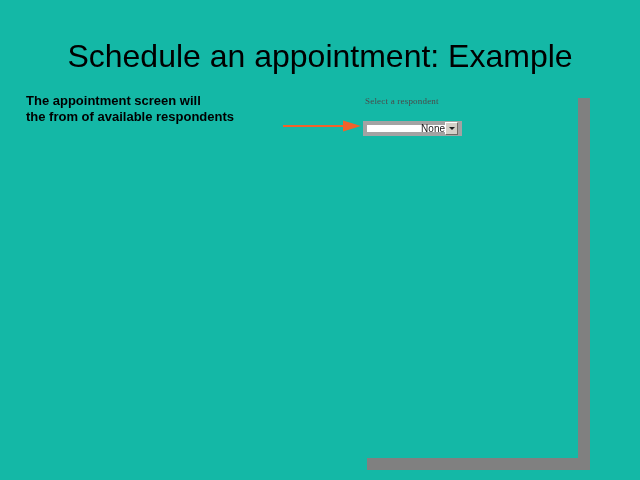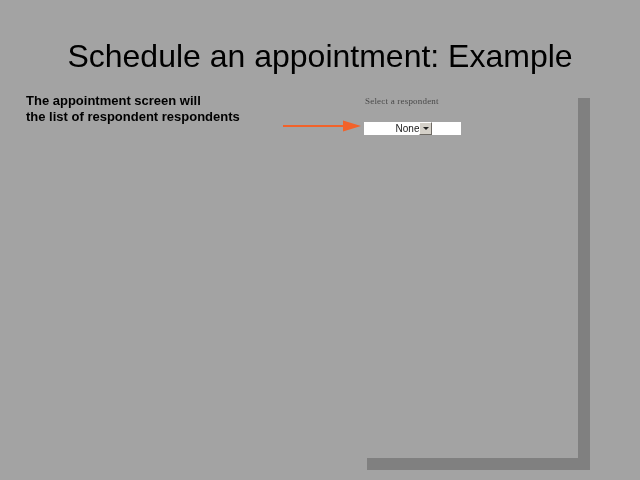--- a/index.html
+++ b/index.html
@@ -4,21 +4,21 @@
 <style>
   html, body {
     margin: 0;
     padding: 0;
     background: #ffffff;
   }
   #slide {
     position: relative;
     width: 640px;
     height: 480px;
-    background: #a3a3a3;
+    background: #14b8a6;
     overflow: hidden;
     font-family: "Liberation Sans", sans-serif;
   }
 
   
   #slide-title {
     position: absolute;
     left: 0;
     top: 38px;
     width: 640px;
@@ -71,25 +71,25 @@
     white-space: nowrap;
     padding-left: 2px;
   }
   #respondent-select {
     position: absolute;
     left: 0px;
     top: 25px;
     width: 99px;
     height: 15px;
     background: #ffffff;
-    border: 1px solid #a3a3a3;
+    border: 4px solid #a3a3a3;
     box-sizing: border-box;
     display: flex;
     align-items: center;
-    justify-content: center;
+    justify-content: flex-end;
   }
   #respondent-select-value {
     font-family: "Liberation Sans", sans-serif;
     font-size: 10px;
     color: #1a1a1a;
     padding-left: 3px;
     line-height: 13px;
     white-space: nowrap;
     overflow: hidden;
   }
@@ -136,21 +136,21 @@
 </style>
 </head>
 <body>
 
 <div id="slide">
 
   <div id="slide-title">Schedule an appointment: Example</div>
 
   <div id="body-text">
     <span class="line">The appointment screen will</span>
-    <span class="line">the list of respondent respondents</span>
+    <span class="line">the from of available respondents</span>
   </div>
 
   <svg id="annotation-arrow" viewBox="0 0 78 14">
     <line x1="0" y1="7" x2="62" y2="7" stroke="#F2622A" stroke-width="2"></line>
     <polygon points="60,1.5 78,7 60,12.5" fill="#F2622A"></polygon>
   </svg>
 
   <div id="screenshot-fragment">
     <div id="respondent-label">Select a respondent</div>
     <div id="respondent-select">

